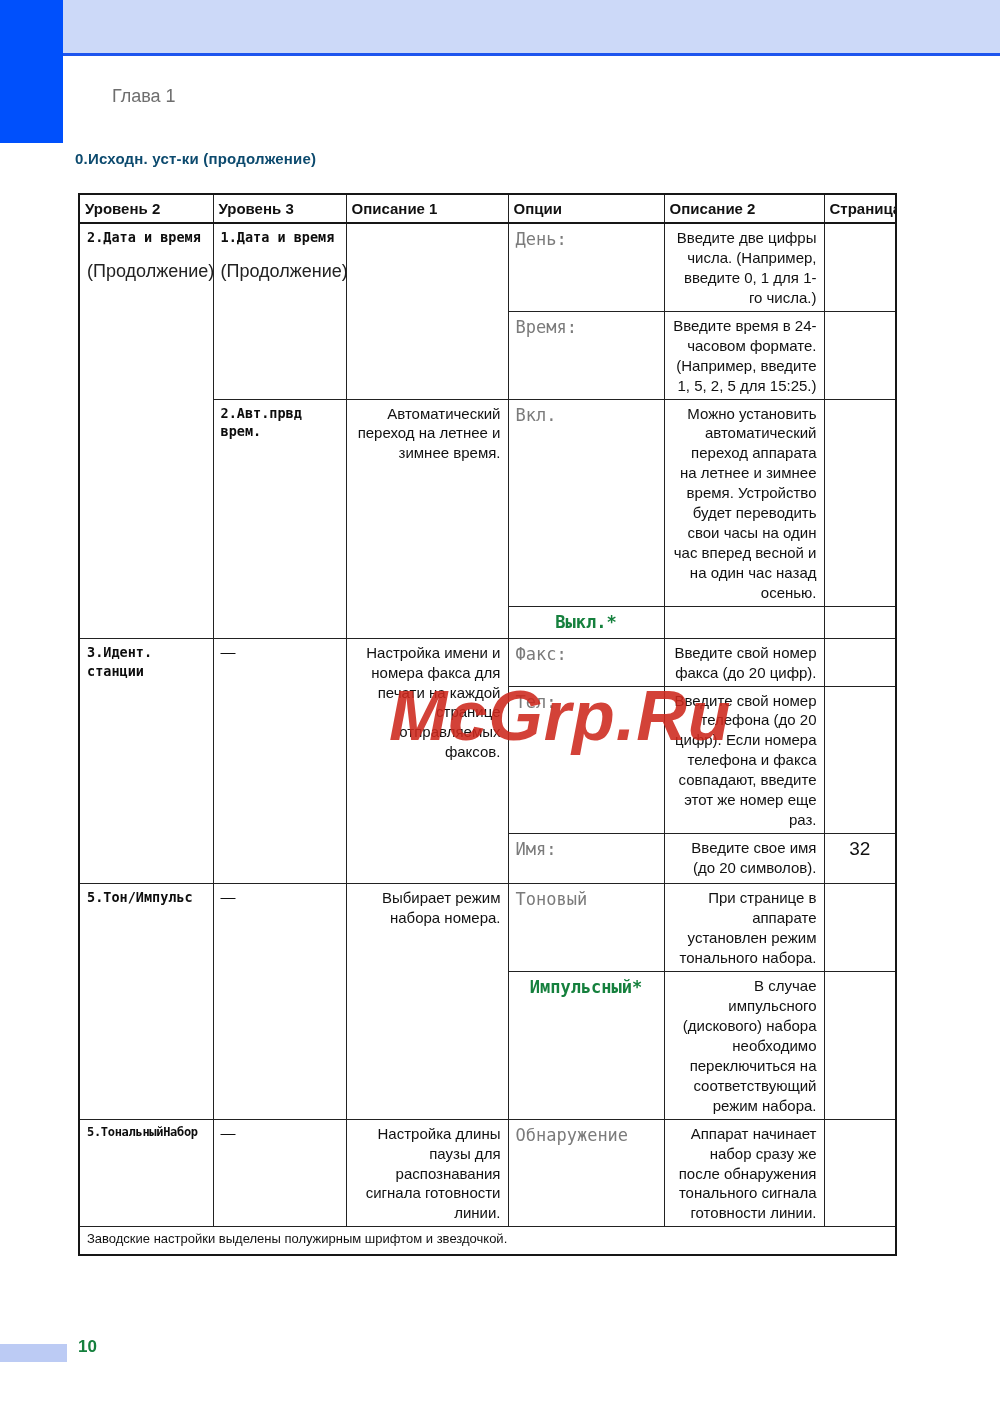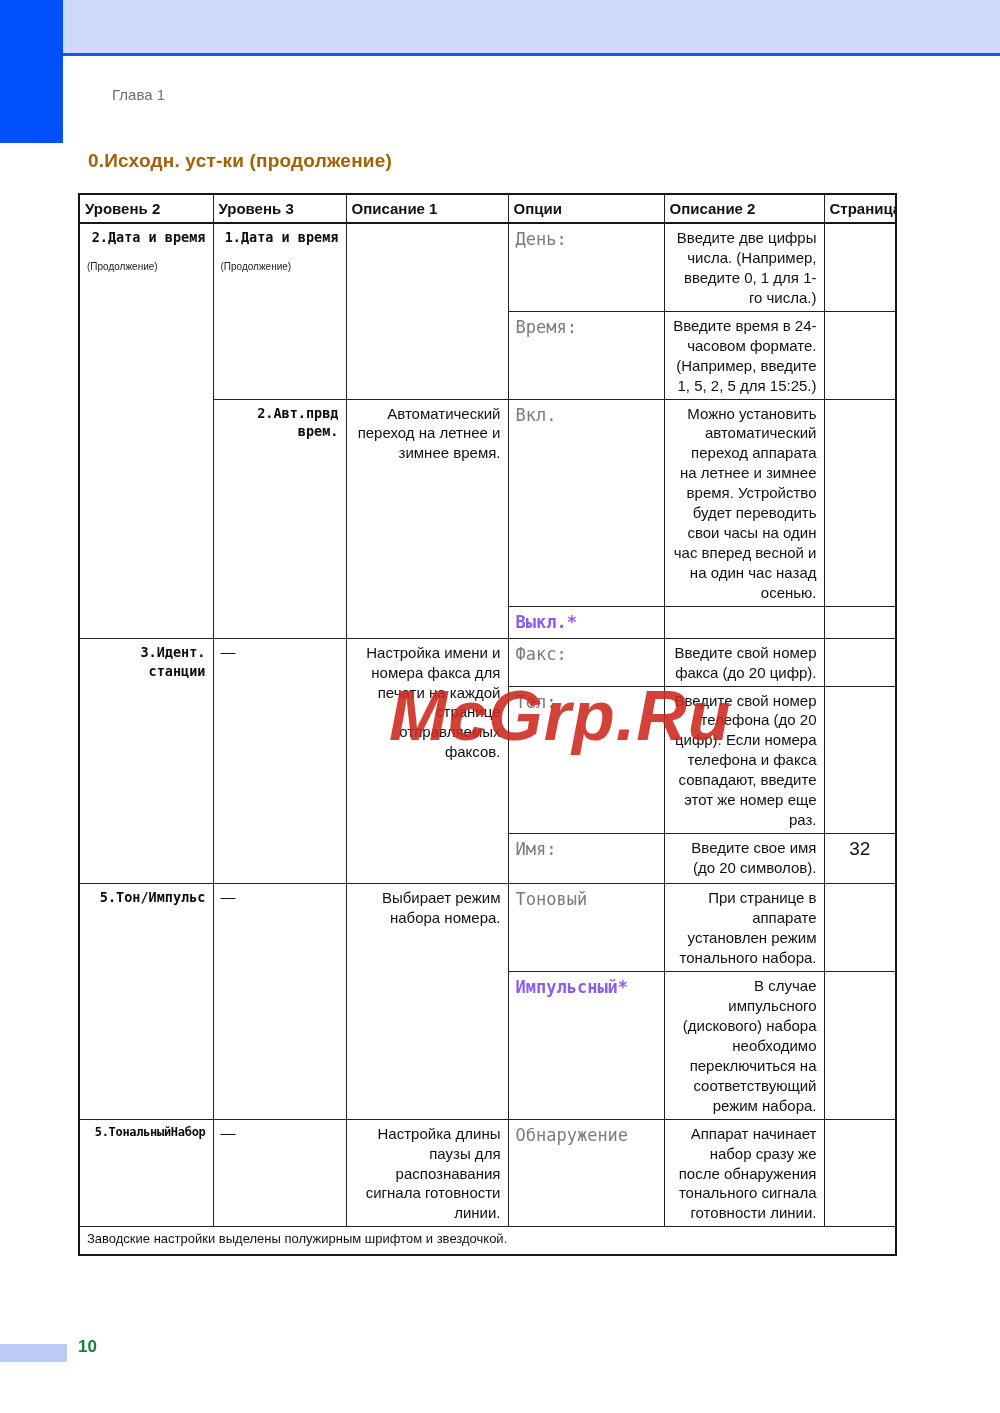--- a/index.html
+++ b/index.html
@@ -4,34 +4,34 @@
 <style>
   html,body{margin:0;padding:0;}
   body{
     width:1000px;height:1413px;position:relative;background:#ffffff;
     font-family:"Liberation Sans",sans-serif;color:#111;overflow:hidden;
   }
   
   .band{position:absolute;left:0;top:0;width:1000px;height:53px;background:#ccd9f8;}
   .band-rule{position:absolute;left:0;top:53px;width:1000px;height:3px;background:#1d55ee;}
   .corner-block{position:absolute;left:0;top:0;width:63px;height:143px;background:#0050fc;}
-  .chapter{position:absolute;left:112px;top:86px;font-size:15px;color:#6e6e6e;}
-  .page-title{position:absolute;left:88px;top:150px;font-size:19px;font-weight:bold;color:#a16207;letter-spacing:0.2px;}
+  .chapter{position:absolute;left:112px;top:86px;font-size:18px;color:#6e6e6e;}
+  .page-title{position:absolute;left:75px;top:150px;font-size:15px;font-weight:bold;color:#0c4a6e;letter-spacing:0.2px;}
 
   
   .tbl-wrap{position:absolute;left:78px;top:193px;}
   table.t{border-collapse:collapse;table-layout:fixed;width:817px;border:2.5px solid #161616;}
   .t th,.t td{border:1.6px solid #222;vertical-align:top;padding:4px 7px 3px 7px;overflow:hidden;}
   .t th{border-bottom:2.4px solid #161616;font-size:15px;font-weight:bold;text-align:left;
         vertical-align:middle;padding:3px 5px;line-height:1.2;}
-  .mono-b{font-family:"DejaVu Sans Mono",monospace;font-weight:bold;font-size:13.5px;line-height:1.4;color:#0d0d0d;text-align:right;}
+  .mono-b{font-family:"DejaVu Sans Mono",monospace;font-weight:bold;font-size:13.5px;line-height:1.4;color:#0d0d0d;}
   .small-mono{font-size:12px;letter-spacing:-0.3px;}
-  .note{font-family:"Liberation Sans",sans-serif;font-weight:normal;font-size:10px;margin-top:14px;color:#222;}
+  .note{font-family:"Liberation Sans",sans-serif;font-weight:normal;font-size:18px;margin-top:14px;color:#222;}
   .opt{font-family:"DejaVu Sans Mono",monospace;font-size:17px;line-height:1.4;color:#7b7b7b;}
-  .opt-default{color:#8b5cf6;font-weight:bold;}
+  .opt-default{color:#15803d;font-weight:bold;text-align:center;}
   .desc{font-size:15px;line-height:1.33;color:#111;text-align:right;}
   .dash{font-size:15px;color:#111;}
   .pagecell{font-size:19px;text-align:center;color:#111;}
   .fnote{font-size:13px;color:#111;padding:5px 8px;}
 
   
   .watermark{
     position:absolute;left:389px;top:676px;z-index:5;
     font-family:"Liberation Sans",sans-serif;font-style:italic;
     font-size:70px;color:rgba(205,40,28,0.88);letter-spacing:1px;white-space:nowrap;font-weight:bold;

